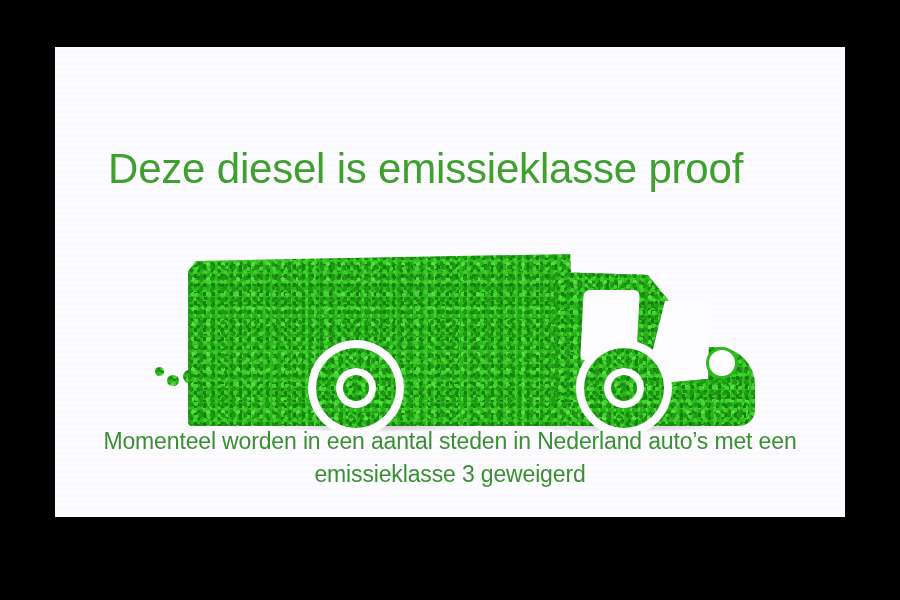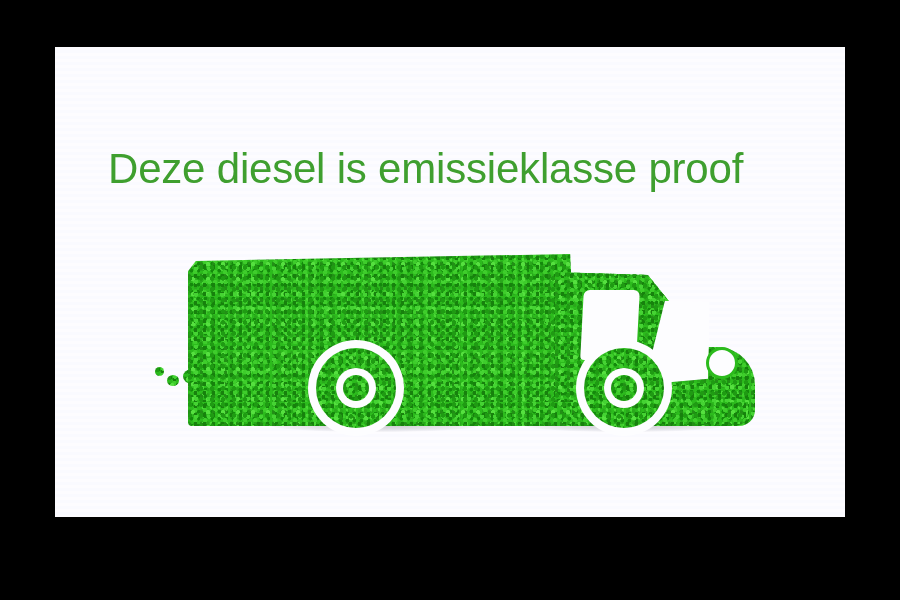--- a/index.html
+++ b/index.html
@@ -250,16 +250,17 @@
       <div class="wheel-rim-ring" id="wheel-rear-ring"></div>
       <div class="wheel-hub foliage" id="wheel-rear-hub"></div>
 
       <div class="wheel wheel-arch" id="wheel-front-arch"></div>
       <div class="wheel wheel-tyre foliage" id="wheel-front-tyre"></div>
       <div class="wheel-rim-ring" id="wheel-front-ring"></div>
       <div class="wheel-hub foliage" id="wheel-front-hub"></div>
 
     </div>
 
+    <div class="caption" id="caption-one">Momenteel worden in een aantal steden in Nederland auto’s met een emissieklasse 3 geweigerd</div>
 
 
   </div>
 </div>
 
 </body></html>

